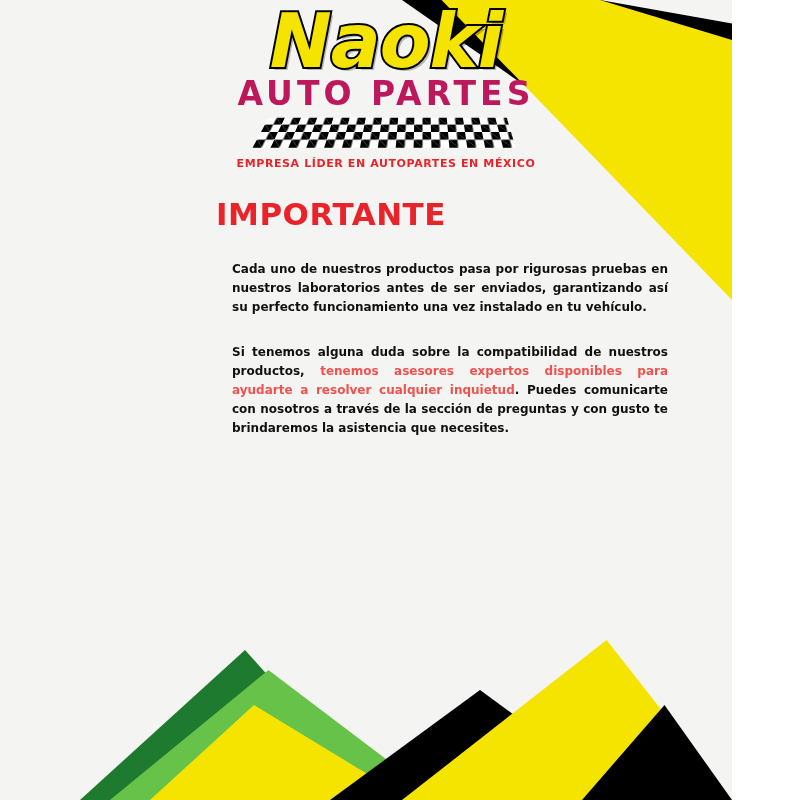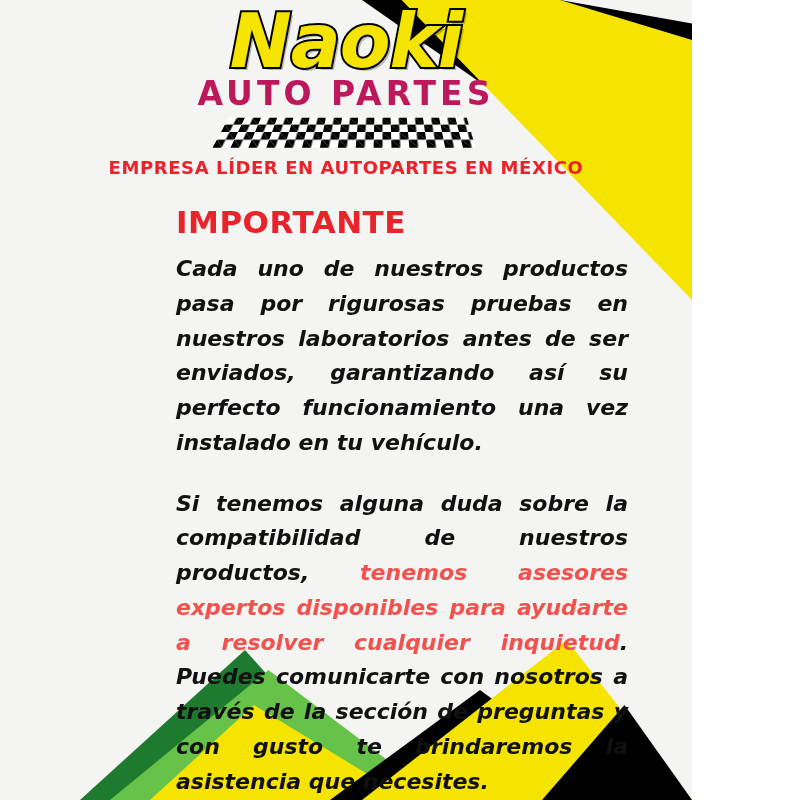--- a/index.html
+++ b/index.html
@@ -9,20 +9,21 @@
   }
   body {
     font-family: "DejaVu Sans", sans-serif;
   }
   .page {
     position: relative;
     width: 692px;
     height: 800px;
     overflow: hidden;
     background: #f4f4f2;
+    padding-left: 40px;
   }
 
   
   .shape {
     position: absolute;
     pointer-events: none;
   }
 
   
   .tr-black {
@@ -122,49 +123,48 @@
       linear-gradient(45deg, #000 25%, transparent 25%, transparent 75%, #000 75%),
       linear-gradient(45deg, #000 25%, transparent 25%, transparent 75%, #000 75%);
     background-size: 17px 17px;
     background-position: 0 0, 8.5px 8.5px;
     transform: perspective(160px) rotateX(28deg) skewX(-6deg);
   }
   .tagline {
     margin-top: 8px;
     font-family: "DejaVu Sans", sans-serif;
     font-weight: bold;
-    font-size: 18px;
+    font-size: 11px;
     letter-spacing: 0.6px;
     color: #e8232a;
   }
 
   
   .content {
     position: relative;
     z-index: 3;
     margin: 26px 176px 0 176px;
     width: 452px;
   }
   .title {
     font-family: "DejaVu Sans", sans-serif;
     font-weight: bold;
     font-size: 31px;
     color: #e8232a;
     letter-spacing: 0.5px;
-    margin: 0 0 12px 0;
+    margin: 0 0 28px 0;
   }
   .para {
     font-family: "DejaVu Sans", sans-serif;
     font-weight: bold;
-    font-size: 22px;
+    font-size: 12px;
     line-height: 1.58;
     color: #111111;
     text-align: justify;
-    margin: 0 0 26px 0;
-    font-style: italic;
+    margin: 0 0 26px 16px;
   }
   .para:last-child { margin-bottom: 0; }
   .hl {
     color: #f2524f;
   }
 </style>
 </head>
 <body>
 
 <div class="page">

